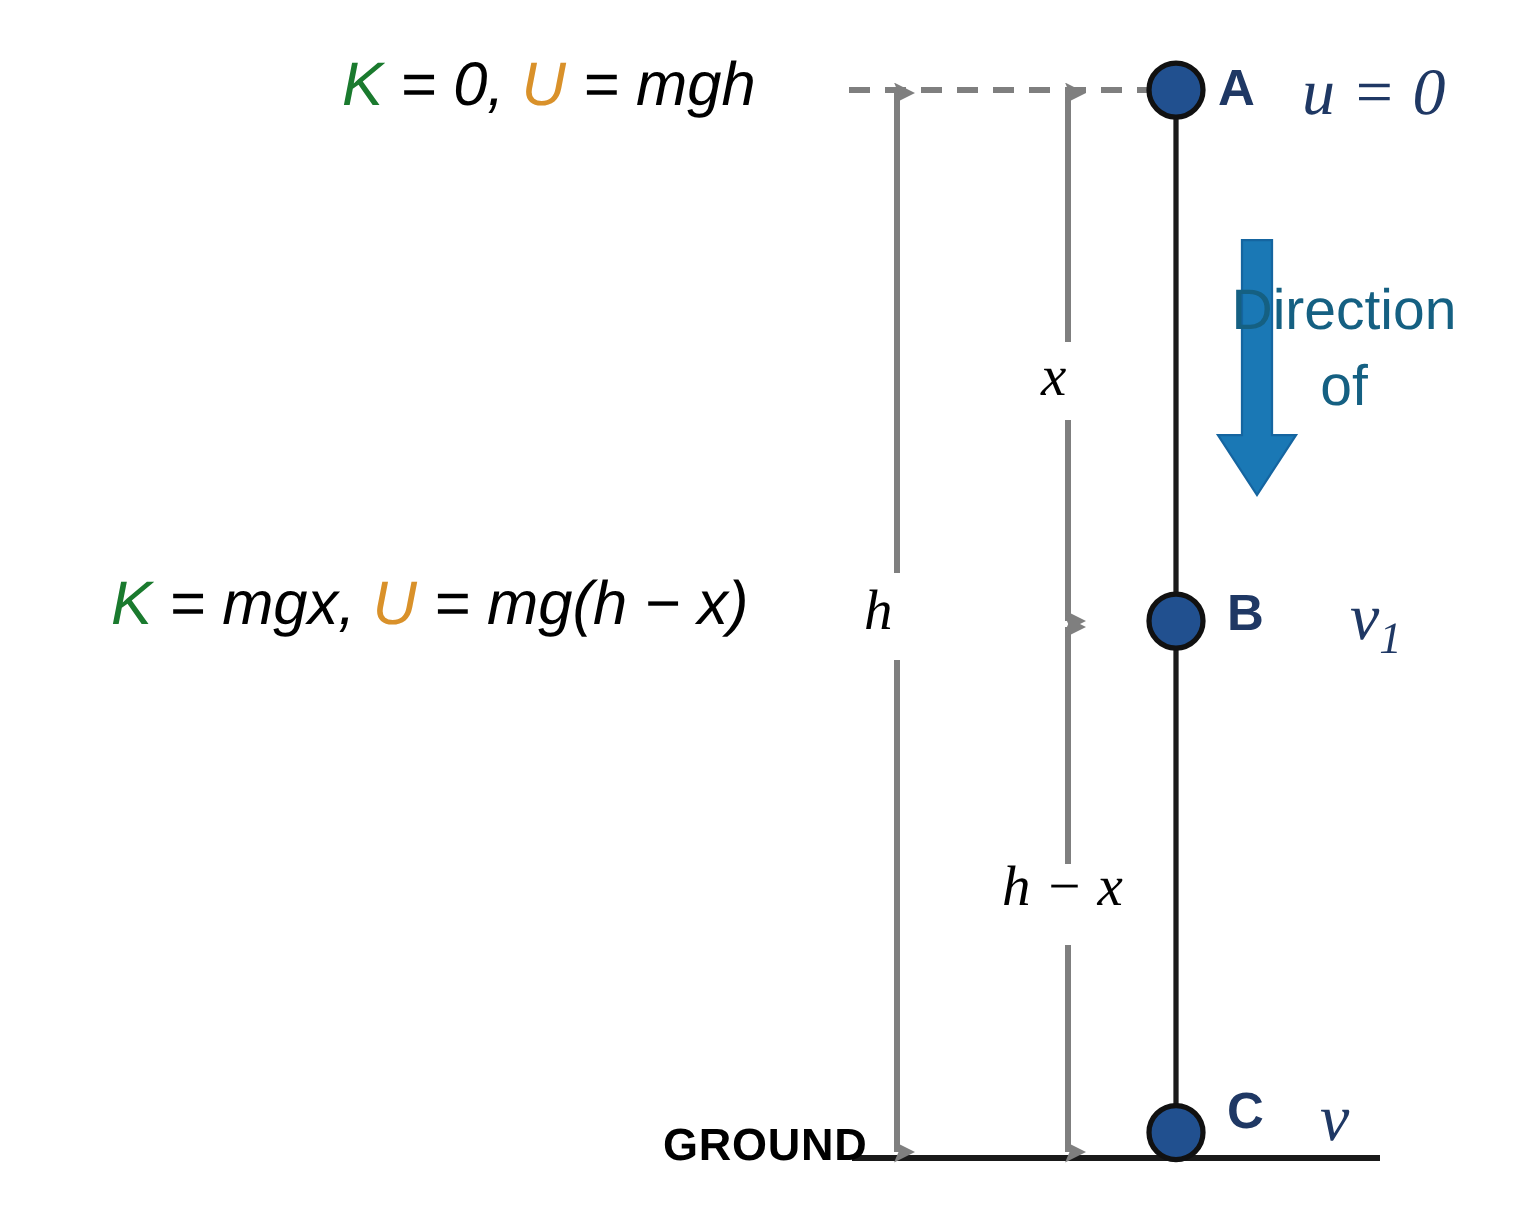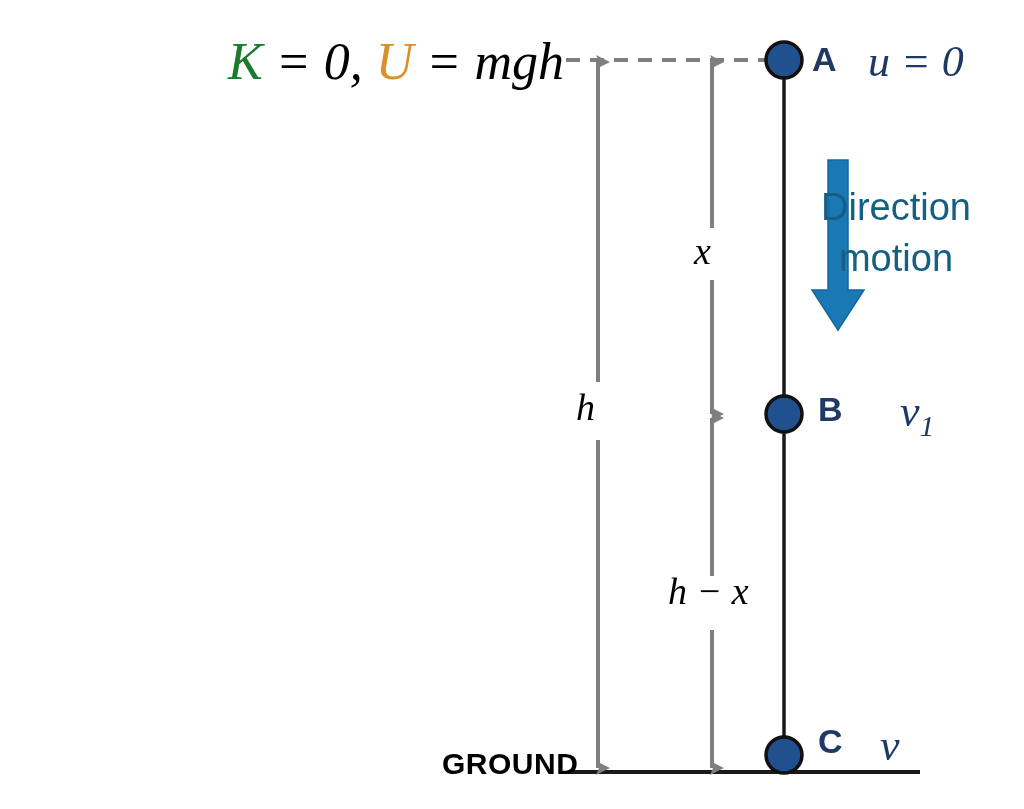--- a/index.html
+++ b/index.html
@@ -28,22 +28,22 @@
 
   
   .lbl {
     position: absolute;
     white-space: nowrap;
     line-height: 1;
   }
 
   
   .energy-eq {
-    font-family: Liberation Serif, serif;
-    font-size: 52px;
+    font-family: Liberation Sans, sans-serif;
+    font-size: 41px;
     color: #000000;
     white-space: nowrap;
   }
   .energy-eq .sym {
     font-style: italic;
   }
   .sym-K { color: #1a7a2e; }
   .sym-U { color: #d9912a; }
 
   #eq-top    { left: 228px; top: 36px; }
@@ -156,34 +156,37 @@
 
     <circle cx="784" cy="60" r="18" fill="#21508f" stroke="#111111" stroke-width="3.5"></circle>
     <circle cx="784" cy="414" r="18" fill="#21508f" stroke="#111111" stroke-width="3.5"></circle>
     <circle cx="784" cy="755" r="18" fill="#21508f" stroke="#111111" stroke-width="3.5"></circle>
   </svg>
 
   <div class="lbl energy-eq" id="eq-top">
     <span class="sym sym-K">K</span><span class="sym"> = 0, </span><span class="sym sym-U">U</span><span class="sym"> = mgh</span>
   </div>
 
+  <div class="lbl energy-eq" id="eq-mid">
+    <span class="sym sym-K">K</span><span class="sym"> = mgx, </span><span class="sym sym-U">U</span><span class="sym"> = mg(h − x)</span>
+  </div>
 
 
   <div class="lbl" id="ground-label">GROUND</div>
 
   <div class="lbl dim-label" id="dim-h">h</div>
   <div class="lbl dim-label" id="dim-x">x</div>
   <div class="lbl dim-label" id="dim-hx">h − x</div>
 
   <div class="lbl point-letter" id="pt-A">A</div>
   <div class="lbl point-letter" id="pt-B">B</div>
   <div class="lbl point-letter" id="pt-C">C</div>
 
   <div class="lbl vel-label" id="vel-A">u = 0</div>
   <div class="lbl vel-label" id="vel-B"><span>v</span><span class="sub">1</span></div>
   <div class="lbl vel-label" id="vel-C">v</div>
 
   <div class="lbl" id="direction-caption">
     <span class="dline">Direction</span>
-    <span class="dline">motion</span>
+    <span class="dline">of</span>
   </div>
 
 </div>
 
 </body></html>

